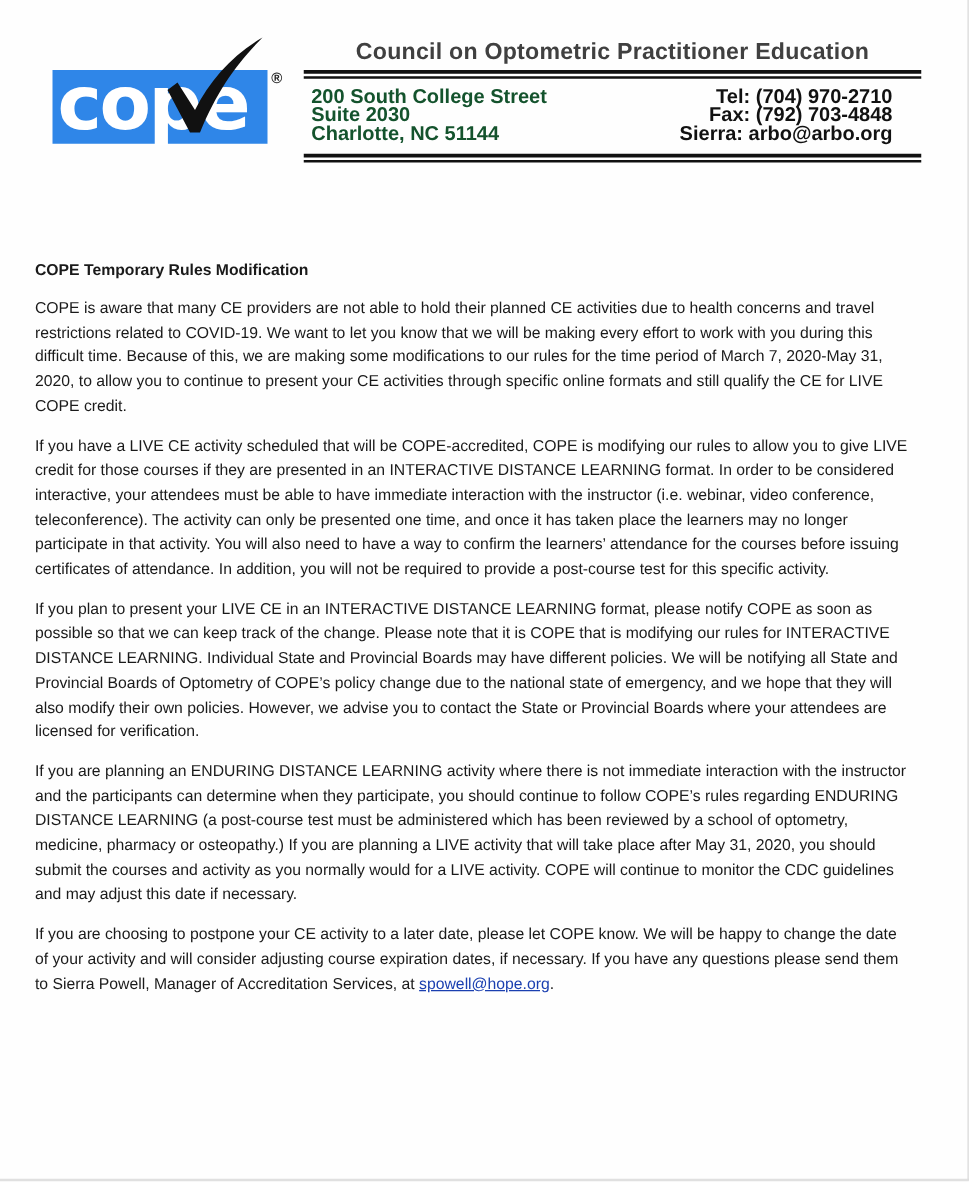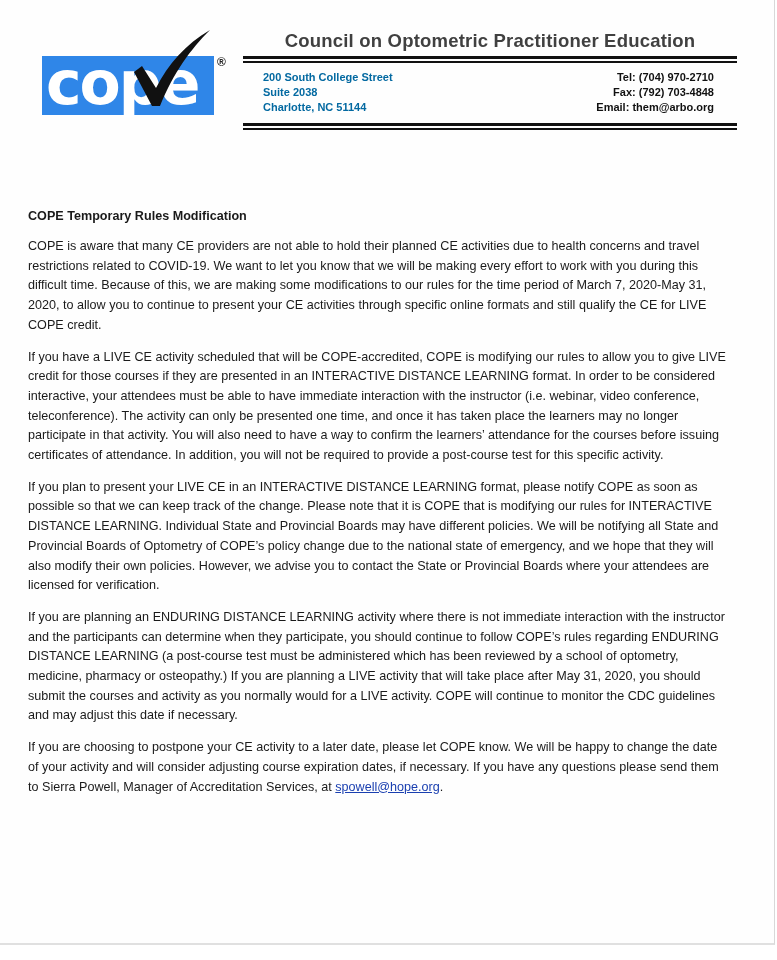--- a/index.html
+++ b/index.html
@@ -28,27 +28,27 @@
     font-family: "Liberation Sans", sans-serif; font-weight: bold; font-size: 18.5px;
     color: #404040; letter-spacing: 0.2px;
   }
   .rule { position: absolute; left: 243px; width: 494px; }
   .rule .thick { height: 3px; background: #111; }
   .rule .gap { height: 2px; }
   .rule .thin { height: 1.5px; background: #111; }
   .rule-top { top: 56px; }
   .rule-bottom { top: 123px; }
   .addr {
-    position: absolute; left: 263px; top: 70px;
-    font-family: "Liberation Sans", sans-serif; font-weight: bold; font-size: 11px;
-    line-height: 15px; color: #0369a1;
+    position: absolute; left: 249px; top: 70px;
+    font-family: "Liberation Sans", sans-serif; font-weight: bold; font-size: 16px;
+    line-height: 15px; color: #14532d;
   }
   .contact {
     position: absolute; right: 60px; top: 70px; text-align: right;
-    font-family: "Liberation Sans", sans-serif; font-weight: bold; font-size: 11px;
+    font-family: "Liberation Sans", sans-serif; font-weight: bold; font-size: 16px;
     line-height: 15px; color: #111;
   }
   .tagline {
     position: absolute; left: 243px; top: 136px; width: 494px; text-align: center;
     font-family: "Liberation Sans", sans-serif; font-weight: bold; font-style: italic;
     font-size: 12.5px; color: #111;
   }
   .body {
     position: absolute; left: 28px; top: 207px; width: 700px;
     font-family: "Liberation Sans", sans-serif; font-size: 12.6px; line-height: 19.7px;
@@ -74,28 +74,28 @@
   <div class="org-title">Council on Optometric Practitioner Education</div>
 
   <div class="rule rule-top">
     <div class="thick"></div>
       <div class="gap"></div>
       <div class="thin"></div>
   </div>
 
   <div class="addr">
     <div>200 South College Street</div>
-    <div>Suite 2038</div>
+    <div>Suite 2030</div>
     <div>Charlotte, NC  51144</div>
   </div>
 
   <div class="contact">
     <div>Tel:  (704) 970-2710</div>
     <div>Fax:  (792) 703-4848</div>
-    <div>Email:  them@arbo.org</div>
+    <div>Sierra:  arbo@arbo.org</div>
   </div>
 
   <div class="rule rule-bottom">
     <div class="thick"></div>
       <div class="gap"></div>
       <div class="thin"></div>
   </div>
 
 
   <div class="body">

